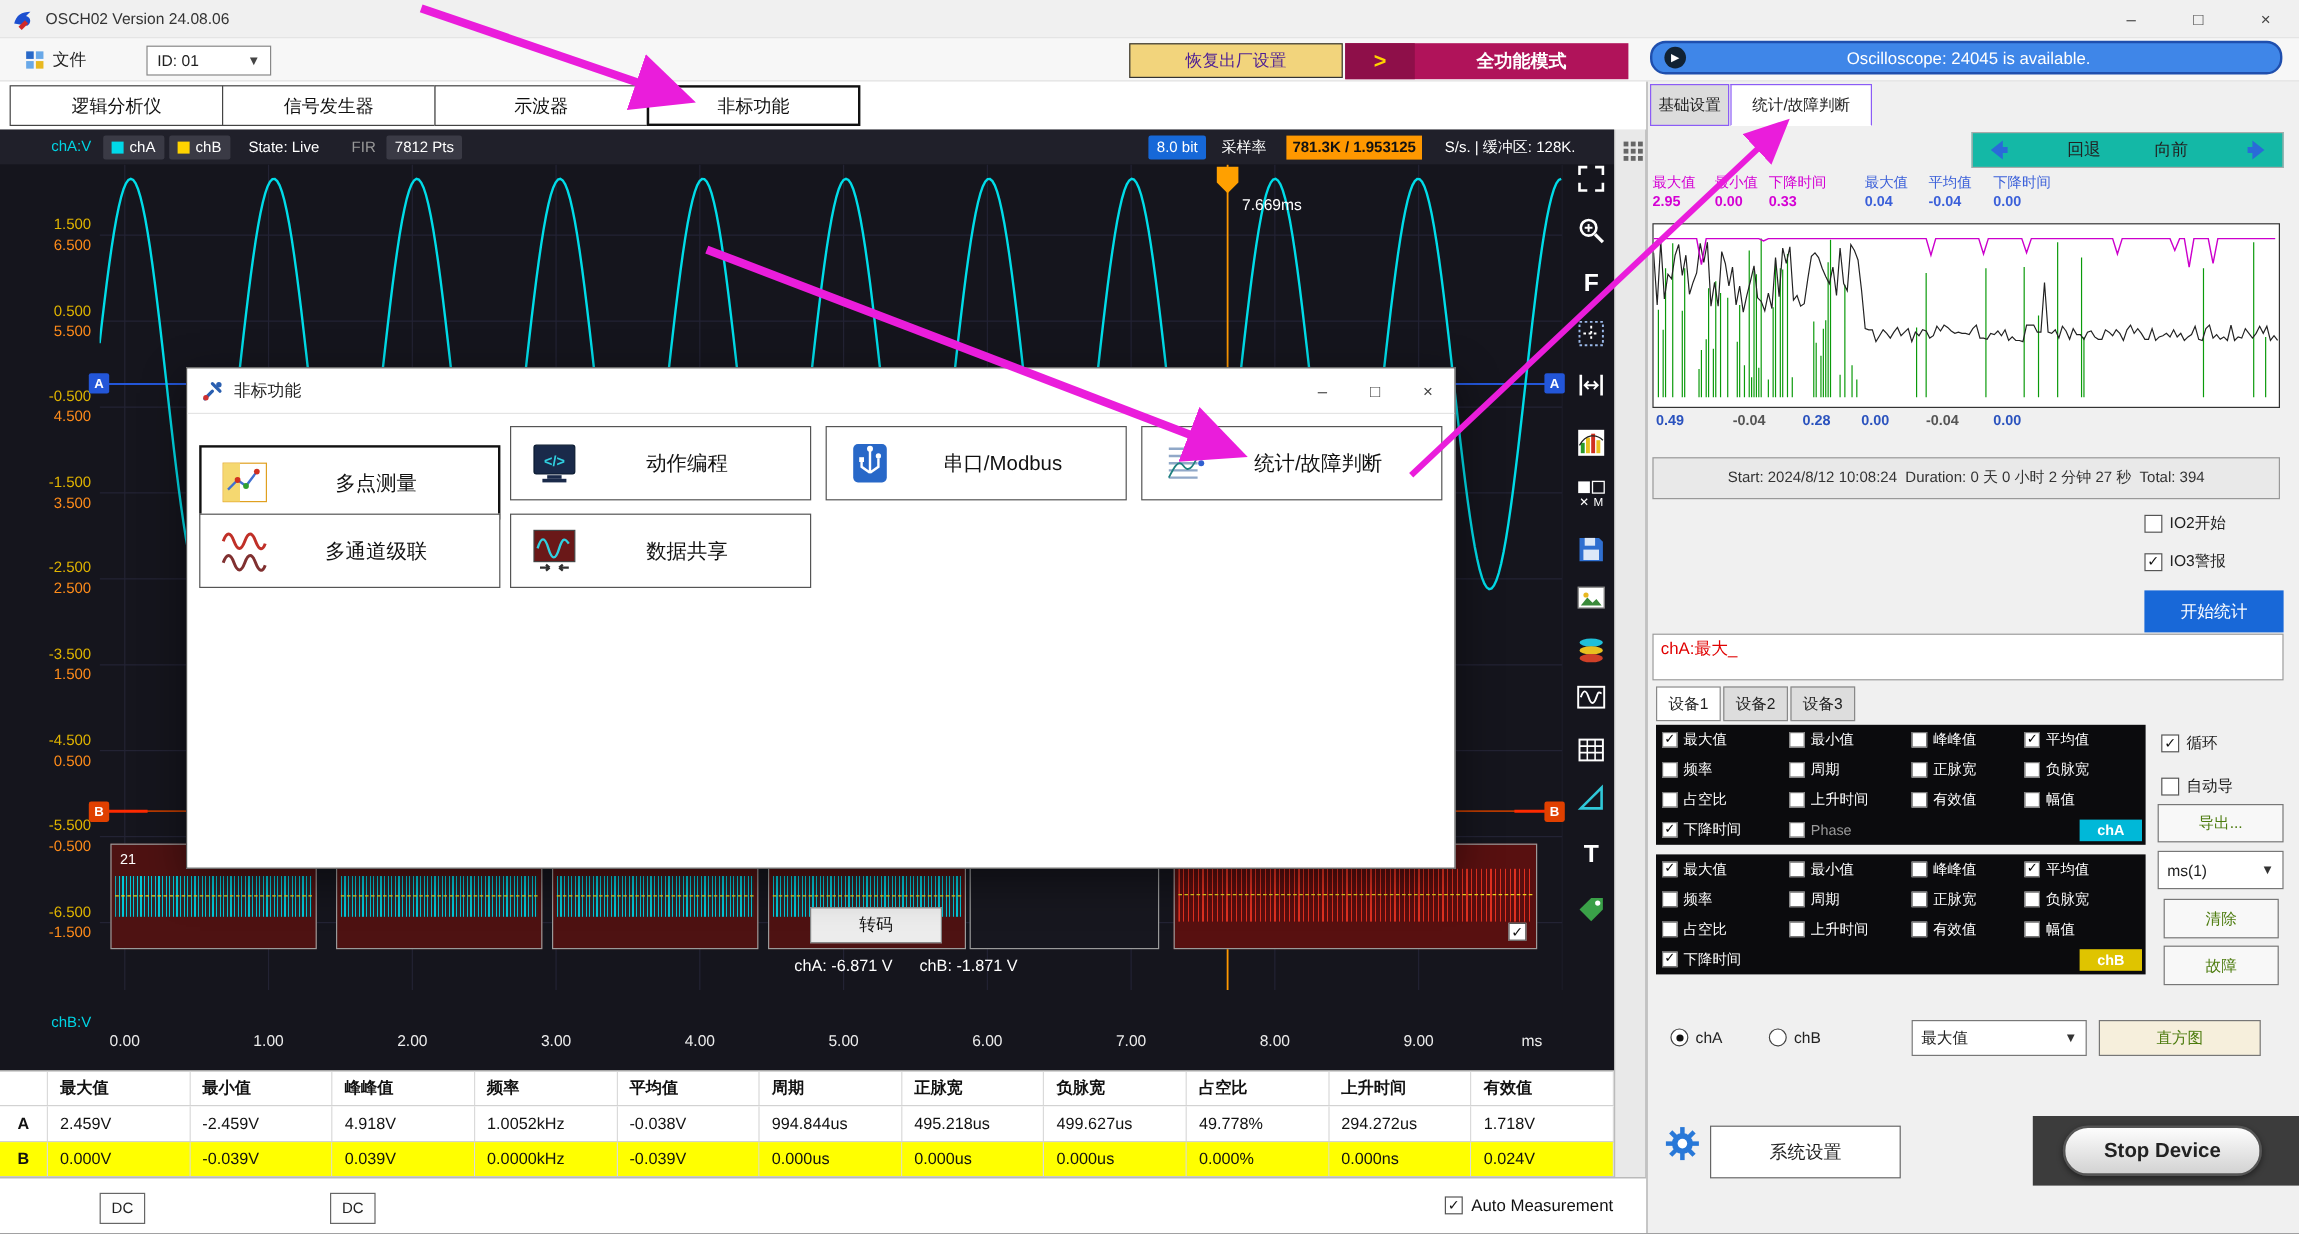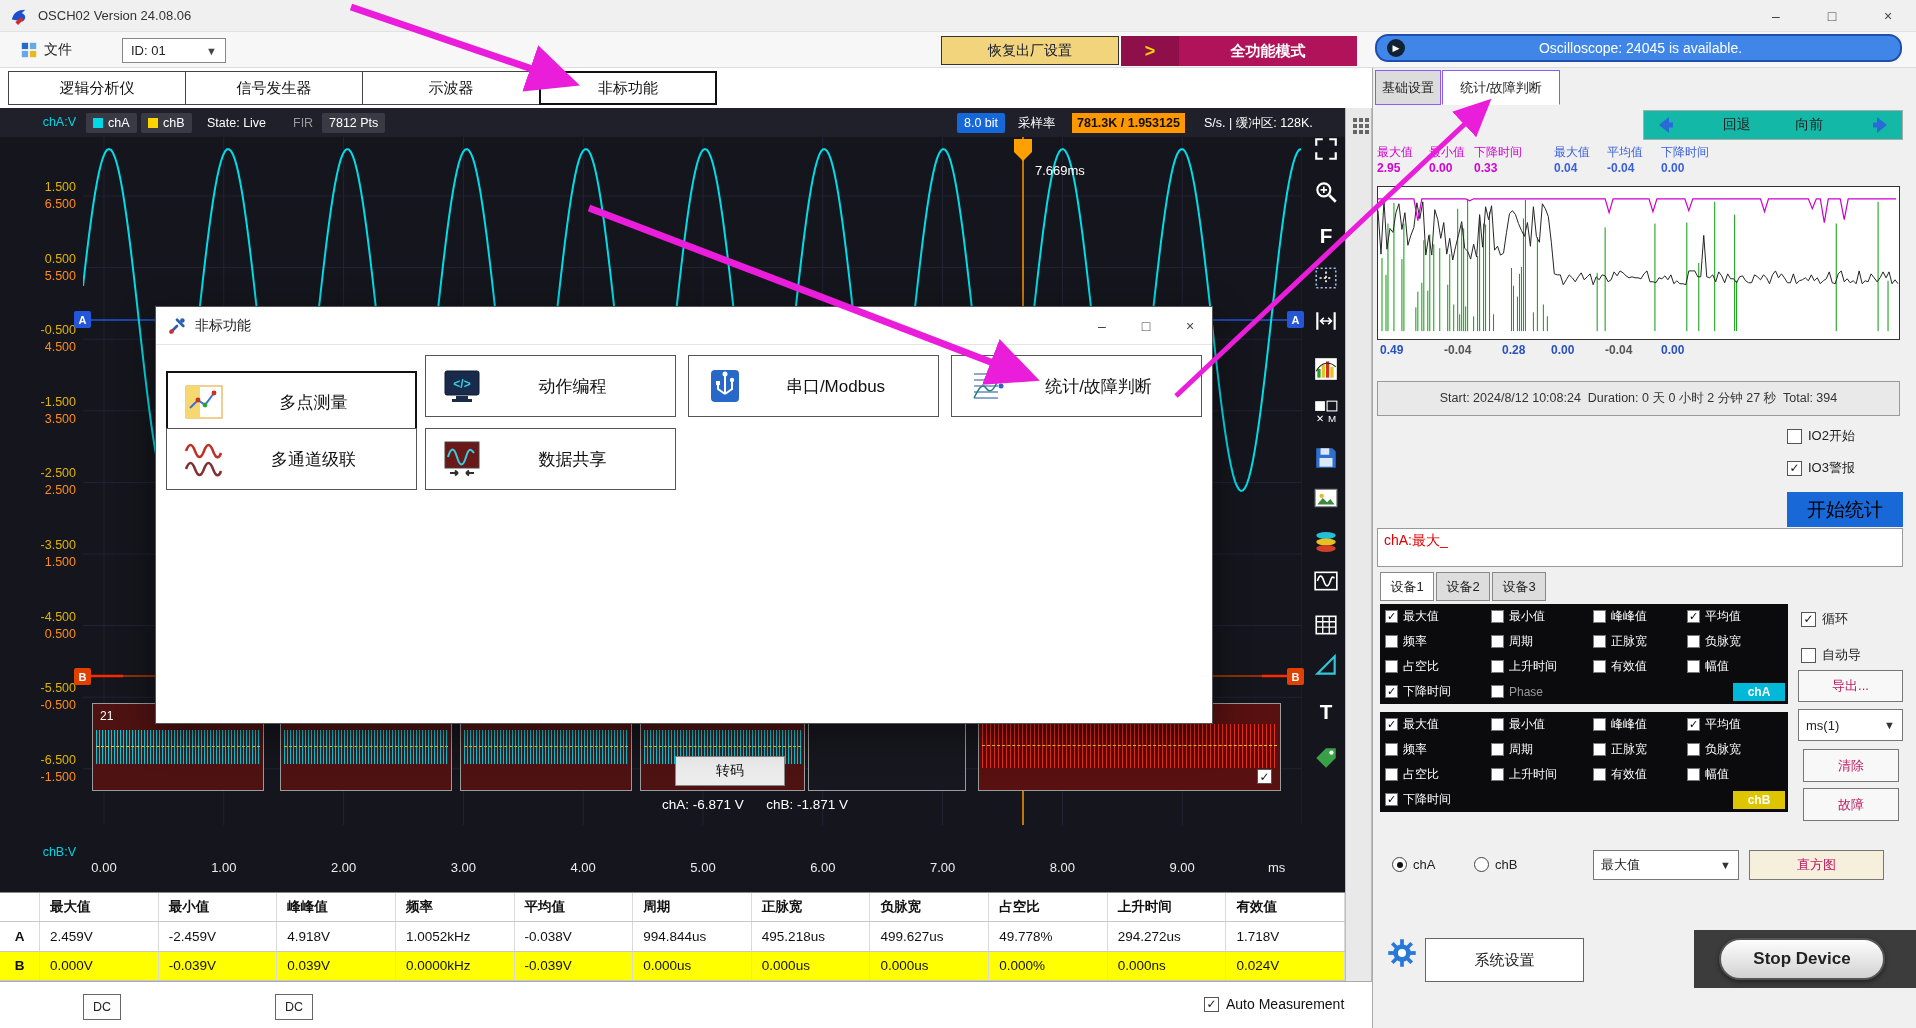--- a/index.html
+++ b/index.html
@@ -11,21 +11,21 @@
 #titlebar{position:absolute;left:0;top:0;width:1916px;height:32px;background:#f0f0f0;border-bottom:1px solid #e2e2e2;display:flex;align-items:center}
 #titlebar .logo{margin-left:10px;width:18px;height:18px}
 #titlebar .ttl{margin-left:10px;font-size:13px;color:#333}
 .wctl{position:absolute;right:0;top:0;display:flex}
 .wbtn{width:56px;height:32px;display:flex;align-items:center;justify-content:center;font-size:14px;color:#444}
 
 #menurow{position:absolute;left:0;top:32px;width:1916px;height:36px;background:#f7f7f7;border-bottom:1px solid #ddd}
 .filebtn{position:absolute;left:10px;top:4px;height:28px;display:flex;align-items:center;gap:6px;padding:0 10px;font-size:14px}
 .idcombo{position:absolute;left:122px;top:6px;width:104px;height:25px;background:#fff;border:1px solid #888;display:flex;align-items:center;padding:0 8px;font-size:13px}
 .idcombo .caret{margin-left:auto;color:#444;font-size:11px}
-.factory{position:absolute;left:941px;top:4px;width:178px;height:29px;background:#f2d47c;border:1px solid #333;display:flex;align-items:center;justify-content:center;font-size:14px;color:#0f172a}
+.factory{position:absolute;left:941px;top:4px;width:178px;height:29px;background:#f2d47c;border:1px solid #333;display:flex;align-items:center;justify-content:center;font-size:14px;color:#4c1d95}
 .fullmode{position:absolute;left:1121px;top:4px;width:236px;height:30px;background:#b0135a;display:flex;align-items:center;color:#fff}
 .fullmode .chev{width:58px;text-align:center;color:#ffd400;font-weight:bold;font-size:18px;background:#8e0f49;height:100%;display:flex;align-items:center;justify-content:center}
 .fullmode .fmtxt{flex:1;text-align:center;font-size:15px;font-weight:bold}
 .devstatus{position:absolute;left:1375px;top:2px;width:527px;height:28px;background:#3f86e8;border:2px solid #1f4fae;border-radius:13px;display:flex;align-items:center;color:#fff;font-size:14px}
 .devstatus .play{margin-left:10px;width:18px;height:18px;border-radius:50%;background:#123;color:#fff;font-size:9px;display:flex;align-items:center;justify-content:center}
 .devstatus .dstxt{flex:1;text-align:center;padding-right:24px}
 
 #tabrow{position:absolute;left:0;top:68px;width:1372px;height:40px;background:#fff}
 .tab{position:absolute;top:3px;height:34px;width:178px;border:1px solid #444;background:#fff;display:flex;align-items:center;justify-content:center;font-size:15px;color:#111}
 .tab.active{border:2px solid #111;z-index:2}
@@ -75,34 +75,34 @@
 
 #bottombar{position:absolute;left:0;top:981px;width:1372px;height:47px;background:#fff;border-top:1px solid #aaa}
 .dcbox{position:absolute;top:12px;width:38px;height:26px;border:1px solid #666;background:#fdfdfd;display:flex;align-items:center;justify-content:center;font-size:12.5px}
 .autom{position:absolute;left:1204px;top:14px;display:flex;align-items:center;gap:7px;font-size:14px;color:#111}
 
 .lcb{width:15px;height:15px;background:#fff;border:1px solid #555;display:inline-flex;align-items:center;justify-content:center;font-size:12px;color:#111;line-height:1;flex:0 0 auto}
 .radio{width:15px;height:15px;border:1px solid #444;border-radius:50%;background:#fff;position:relative;display:inline-block}
 .radio.on::after{content:"";position:absolute;left:3.5px;top:3.5px;width:6px;height:6px;border-radius:50%;background:#111}
 .sel{background:#fff;border:1px solid #777;display:flex;align-items:center;padding:0 7px;font-size:13px}
 .sel .caret{margin-left:auto;font-size:11px;color:#333}
-.pbtn{background:#f8f8f8;border:1px solid #777;display:flex;align-items:center;justify-content:center;font-size:13px;color:#be185d}
+.pbtn{background:#f8f8f8;border:1px solid #777;display:flex;align-items:center;justify-content:center;font-size:13px;color:#4d7c0f}
 
 #panel{position:absolute;left:1372px;top:68px;width:544px;height:960px;background:#f0f0f0;border-left:1px solid #aaa;z-index:10}
 .ptab{position:absolute;top:2px;height:35px;border:1px solid #8b5cf6;background:#dcdcdc;display:flex;align-items:center;justify-content:center;font-size:13px}
 .ptab.active{background:#fff;border-bottom:1px solid #fff;z-index:2}
 #navbox{position:absolute;left:270px;top:42px;width:260px;height:30px;background:#14b8a6;border:1px solid #aaa;display:flex;align-items:center;justify-content:space-between;padding:0 10px;font-size:14px}
 .statcol{position:absolute;font-size:12px;line-height:16px;white-space:nowrap}
 .statval{position:absolute;font-size:12px;font-weight:bold;white-space:nowrap}
 #statchart{position:absolute;left:4px;top:118px;width:523px;height:154px;background:#fff;border:1px solid #333}
 #infobar{position:absolute;left:4px;top:313px;width:523px;height:35px;background:#e9e9e9;border:1px solid #999;display:flex;align-items:center;justify-content:center;font-size:12.5px;color:#333;white-space:pre}
 #orangebox{position:absolute;left:4px;top:353px;width:403px;height:107px;background:#f2a12c;display:flex;align-items:center;justify-content:center}
 #orangebox .big{font-family:"Liberation Serif","DejaVu Serif",serif;font-size:56px;font-weight:bold;color:#fdf6e3;letter-spacing:22px;padding-left:22px}
 .iochk{position:absolute;display:flex;align-items:center;gap:6px;font-size:13px}
-#startstats{position:absolute;left:414px;top:424px;width:116px;height:35px;background:#1868d8;color:#000000;font-size:19px;display:flex;align-items:center;justify-content:center}
+#startstats{position:absolute;left:414px;top:424px;width:116px;height:35px;background:#1868d8;color:#ffffff;font-size:14px;display:flex;align-items:center;justify-content:center}
 #curitem{position:absolute;left:4px;top:460px;width:526px;height:39px;background:#fff;border:1px solid #999;padding:3px 6px;color:#e00000;font-size:14px}
 .dtab{position:absolute;top:504px;width:54px;height:29px;border:1px solid #888;background:#ddd;display:flex;align-items:center;justify-content:center;font-size:13px}
 .dtab.active{background:#fff;z-index:2}
 .bgrid{position:absolute;left:7px;width:408px;height:100px;background:#0b0b0d;display:grid;grid-template-columns:106px 102px 94px 106px;grid-auto-rows:25px;align-content:center;padding-left:5px}
 .bcell{display:flex;align-items:center;gap:5px;color:#fff;font-size:12px;white-space:nowrap}
 .bcb{width:13px;height:13px;background:#fff;border:1px solid #777;display:inline-flex;align-items:center;justify-content:center;font-size:11px;color:#000;line-height:1;flex:0 0 auto}
 .blab.dim{color:#9a9a9a}
 .chbadge{margin-left:auto;margin-right:8px;width:52px;height:18px;color:#fff;font-weight:bold;font-size:12px;display:flex;align-items:center;justify-content:center}
 .rctl{position:absolute;display:flex;align-items:center;gap:6px;font-size:13px}
 #gearwrap{position:absolute;left:14px;top:870px;width:30px;height:30px}

